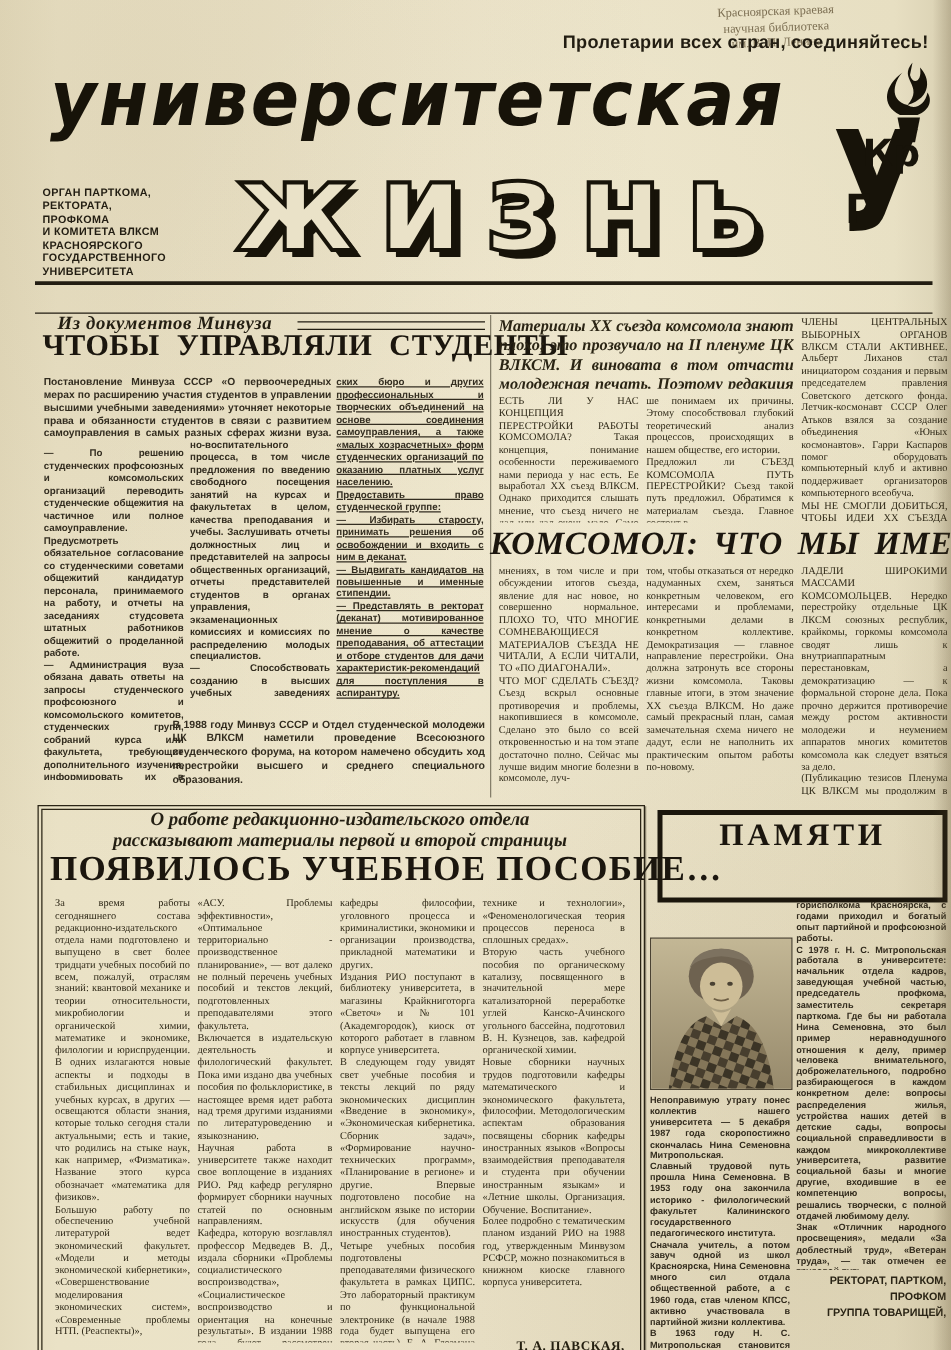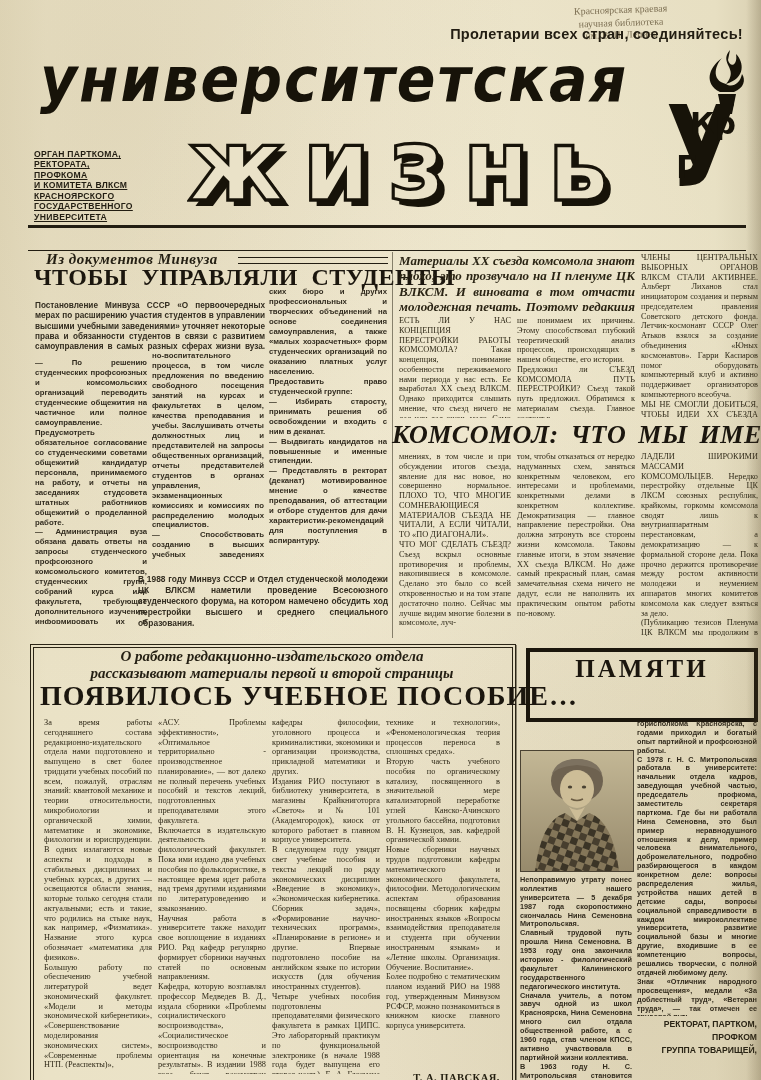--- a/index.html
+++ b/index.html
@@ -21,39 +21,39 @@
   
   .stamp{left:496px;top:4px;width:250px;text-align:center;transform:rotate(-2deg);
     font-family:"Liberation Serif",serif;font-size:10px;line-height:1.25;color:rgba(104,90,62,.85);white-space:pre-line;}
   .slogan{right:18px;top:26px;font-size:14.5px;font-weight:bold;color:#221d12;letter-spacing:.3px;}
   .title1{left:40px;top:44px;font-family:"DejaVu Sans",sans-serif;font-weight:bold;font-style:italic;
     font-size:57px;letter-spacing:2px;color:#171309;transform:scaleY(1.08);transform-origin:left top;}
   .title2{left:188px;top:108px;font-family:"DejaVu Sans",sans-serif;font-weight:bold;
     font-size:97px;letter-spacing:18px;color:#eae2c8;-webkit-text-stroke:3.2px #171309;
     text-shadow:6px 6px 0 #171309;transform:scaleY(1.02);transform-origin:left top;}
   .organ{left:34px;top:149px;width:170px;font-size:8.6px;font-weight:bold;line-height:1.22;
-    letter-spacing:.3px;color:#221d12;white-space:pre-line;text-decoration:underline;}
+    letter-spacing:.3px;color:#221d12;white-space:pre-line;}
   .logo{left:640px;top:50px;width:118px;height:176px;}
   .logo .flame{position:absolute;right:6px;top:0;}
   .logo .u{position:absolute;left:26px;top:32px;font:bold 112px "DejaVu Sans",sans-serif;color:#171309;transform:scaleX(.82);transform-origin:left top;}
   .logo .kr{position:absolute;left:50px;top:56px;font:bold 30px "DejaVu Sans",sans-serif;color:#171309;}
   .logo .g{position:absolute;left:36px;top:98px;font:bold 32px "DejaVu Sans",sans-serif;color:#171309;}
   
   .dl-rule-top{left:28px;top:225px;width:718px;height:3px;}
   .dl-rule-bot{left:28px;top:250px;width:718px;height:1px;}
   .dateline{left:33px;top:231px;width:710px;display:flex;justify-content:space-between;
     font-family:"Liberation Serif",serif;font-size:9.5px;font-weight:bold;color:#2a2415;}
   
   .st-kicker{left:46px;top:251px;font-size:15px;font-weight:bold;letter-spacing:.5px;}
   .st-kickrule{left:238px;top:257px;width:150px;height:5px;border-top:1.5px solid #221d12;border-bottom:1.5px solid #221d12;}
   .st-headline{left:34px;top:264px;width:356px;font-size:24px;letter-spacing:.5px;word-spacing:7px;white-space:nowrap;}
   .st-lede{left:35px;top:301px;width:230px;height:52px;font-size:8.2px;line-height:1.25;}
   .st-c1{left:35px;top:358px;width:112px;height:266px;}
   .st-c2{left:152px;top:351px;width:112px;height:210px;}
-  .st-c3{left:269px;top:287px;width:118px;height:267px;}
+  .st-c3{left:269px;top:301px;width:118px;height:267px;text-decoration:underline;}
   .st-note{left:138px;top:574px;width:250px;height:62px;font-size:8.4px;line-height:1.3;}
   .vrule1{left:392px;top:252px;width:1px;height:386px;background:rgba(50,44,28,.55);}
   
   .ko-intro{left:399px;top:253px;width:236px;height:58px;font-family:"Liberation Serif",serif;
     font-weight:bold;font-style:italic;font-size:13px;line-height:1.18;color:#2a2414;}
   .ko-c1t{left:399px;top:316px;width:112px;height:102px;}
   .ko-c2t{left:517px;top:316px;width:118px;height:102px;}
   .ko-c3t{left:641px;top:253px;width:117px;height:165px;}
   .ko-headline{left:392px;top:420px;width:368px;font-size:26px;font-style:italic;letter-spacing:.5px;word-spacing:5px;white-space:nowrap;}
   .ko-c1b{left:399px;top:452px;width:112px;height:184px;}

